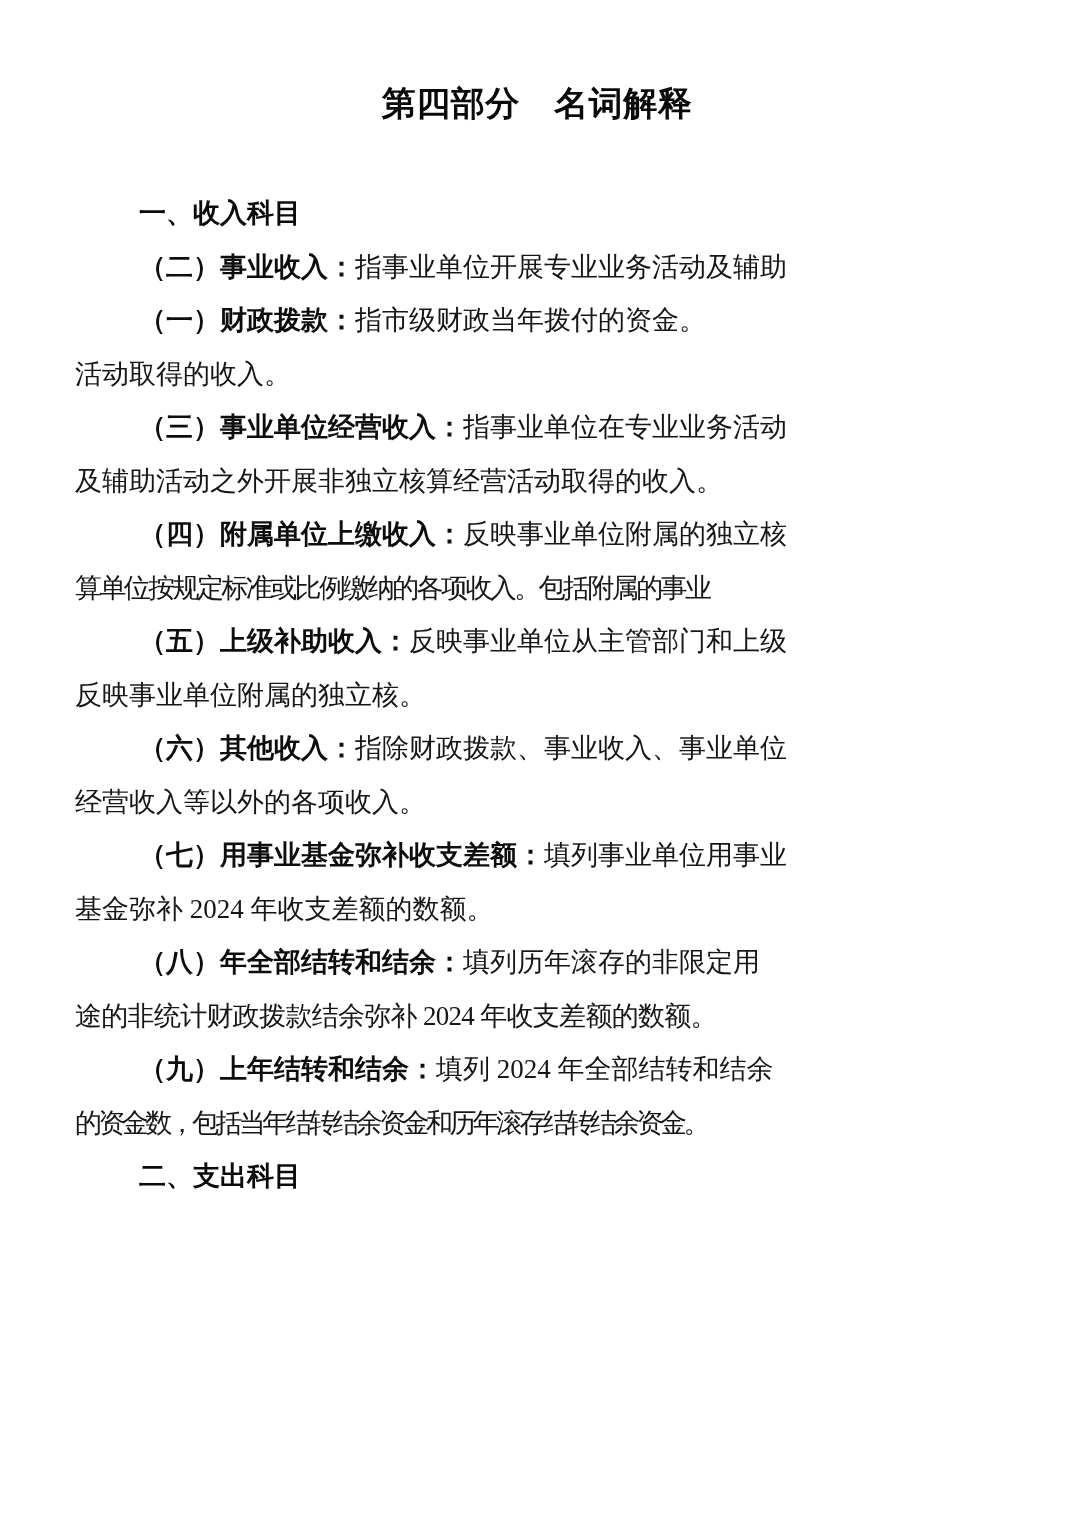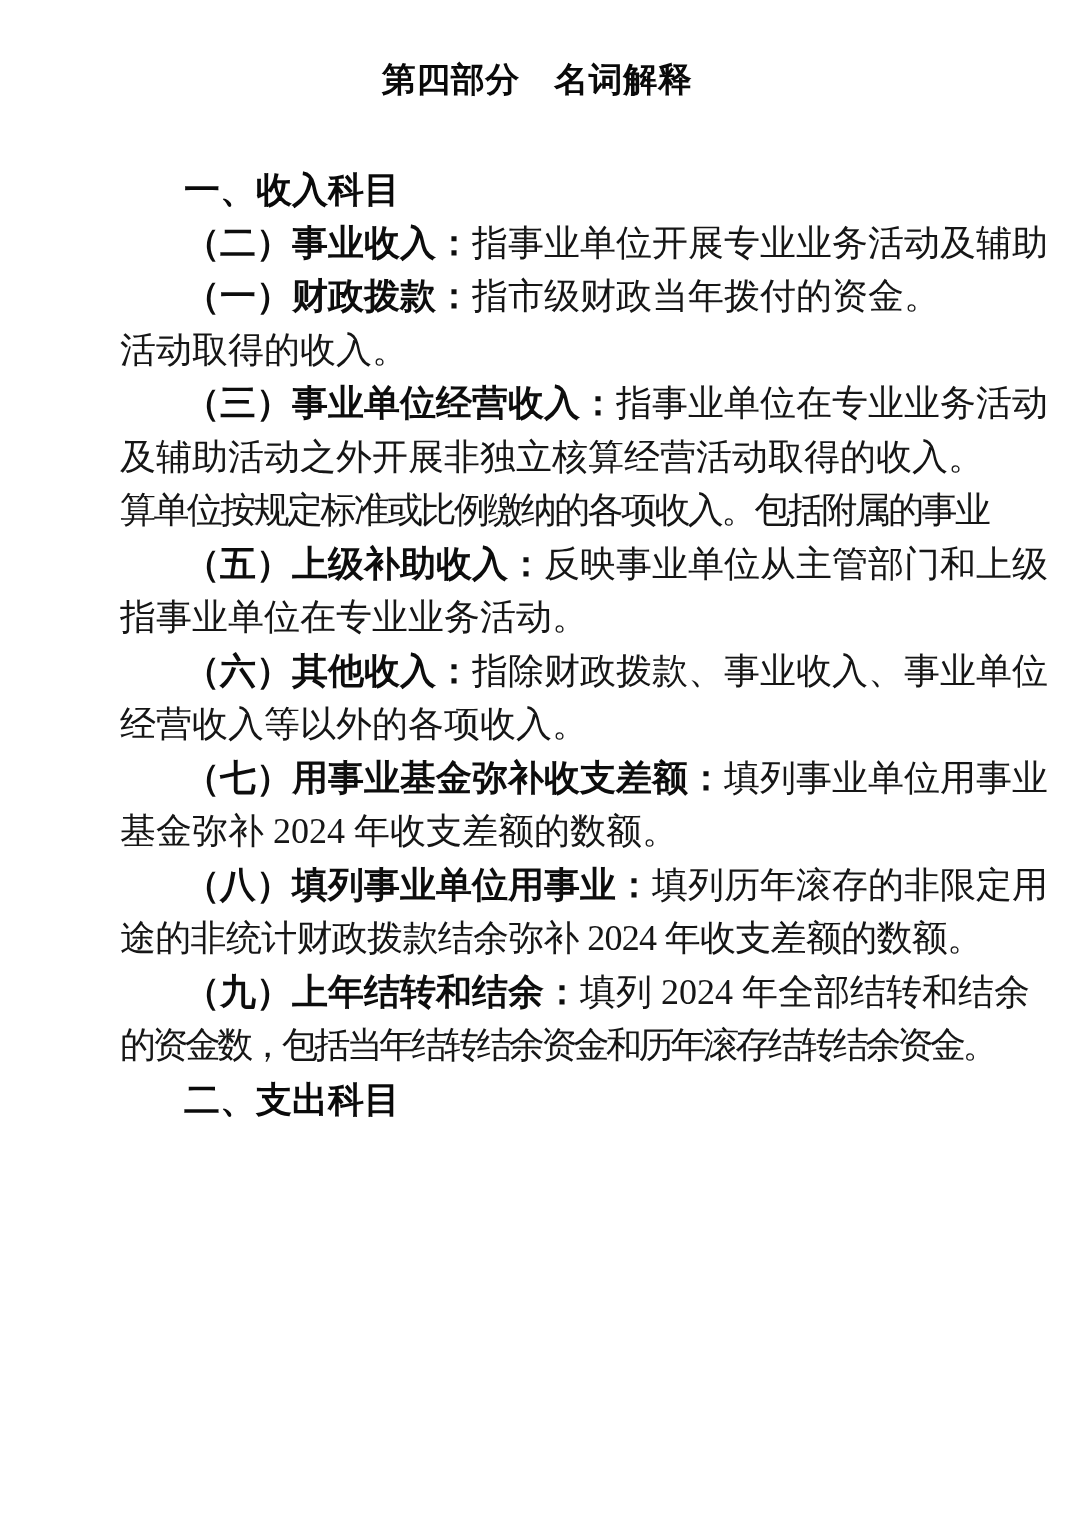--- a/index.html
+++ b/index.html
@@ -5,38 +5,38 @@
   html, body { margin: 0; padding: 0; }
   body { background: #ffffff; }
   .page {
     position: relative;
     width: 1074px;
     height: 1520px;
     margin: 0 auto;
     background: #ffffff;
     overflow: hidden;
     box-sizing: border-box;
-    padding-top: 58px;
+    padding-top: 82px;
     color: #111111;
   }
   .title {
     margin: 0;
     text-align: center;
     font-family: "Liberation Sans", sans-serif;
     font-weight: 700;
     font-size: 34px;
     line-height: 42px;
     color: #0a0a0a;
     letter-spacing: 0.5px;
   }
   .content {
-    margin: 63px 143px 0 120px;
+    margin: 63px 143px 0 75px;
     width: 768px;
     font-family: "Liberation Serif", serif;
-    font-size: 36px;
+    font-size: 27px;
     line-height: 53.5px;
     color: #161616;
   }
   .ln {
     white-space: pre;   
     overflow: visible;
   }
   .indent { text-indent: 64px; }   
   .hd {
     font-family: "Liberation Sans", sans-serif;
@@ -61,32 +61,33 @@
     <div class="ln indent hd">一、收入科目</div>
 
     <div class="ln indent"><b class="lbl">（二）事业收入：</b><span>指事业单位开展专业业务活动及辅助</span></div>
 
     <div class="ln indent"><b class="lbl">（一）财政拨款：</b><span>指市级财政当年拨付的资金。</span></div>
     <div class="ln">活动取得的收入。</div>
 
     <div class="ln indent"><b class="lbl">（三）事业单位经营收入：</b><span>指事业单位在专业业务活动</span></div>
     <div class="ln">及辅助活动之外开展非独立核算经营活动取得的收入。</div>
 
+    <div class="ln indent"><b class="lbl">（四）附属单位上缴收入：</b><span>反映事业单位附属的独立核</span></div>
     <div class="ln cmp26">算单位按规定标准或比例缴纳的各项收入。包括附属的事业</div>
 
     <div class="ln indent"><b class="lbl">（五）上级补助收入：</b><span>反映事业单位从主管部门和上级</span></div>
-    <div class="ln">指事业单位在专业业务活动。</div>
+    <div class="ln">反映事业单位附属的独立核。</div>
 
     <div class="ln indent"><b class="lbl">（六）其他收入：</b><span>指除财政拨款、事业收入、事业单位</span></div>
     <div class="ln">经营收入等以外的各项收入。</div>
 
     <div class="ln indent"><b class="lbl">（七）用事业基金弥补收支差额：</b><span>填列事业单位用事业</span></div>
     <div class="ln">基金弥补 2024 年收支差额的数额。</div>
 
-    <div class="ln indent"><b class="lbl">（八）填列事业单位用事业：</b><span>填列历年滚存的非限定用</span></div>
+    <div class="ln indent"><b class="lbl">（八）年全部结转和结余：</b><span>填列历年滚存的非限定用</span></div>
     <div class="ln cmp22">途的非统计财政拨款结余弥补 2024 年收支差额的数额。</div>
 
     <div class="ln indent"><b class="lbl">（九）上年结转和结余：</b><span>填列 2024 年全部结转和结余</span></div>
     <div class="ln cmp27">的资金数，包括当年结转结余资金和历年滚存结转结余资金。</div>
 
     <div class="ln indent hd">二、支出科目</div>
 
   </div>
 </div>
 

